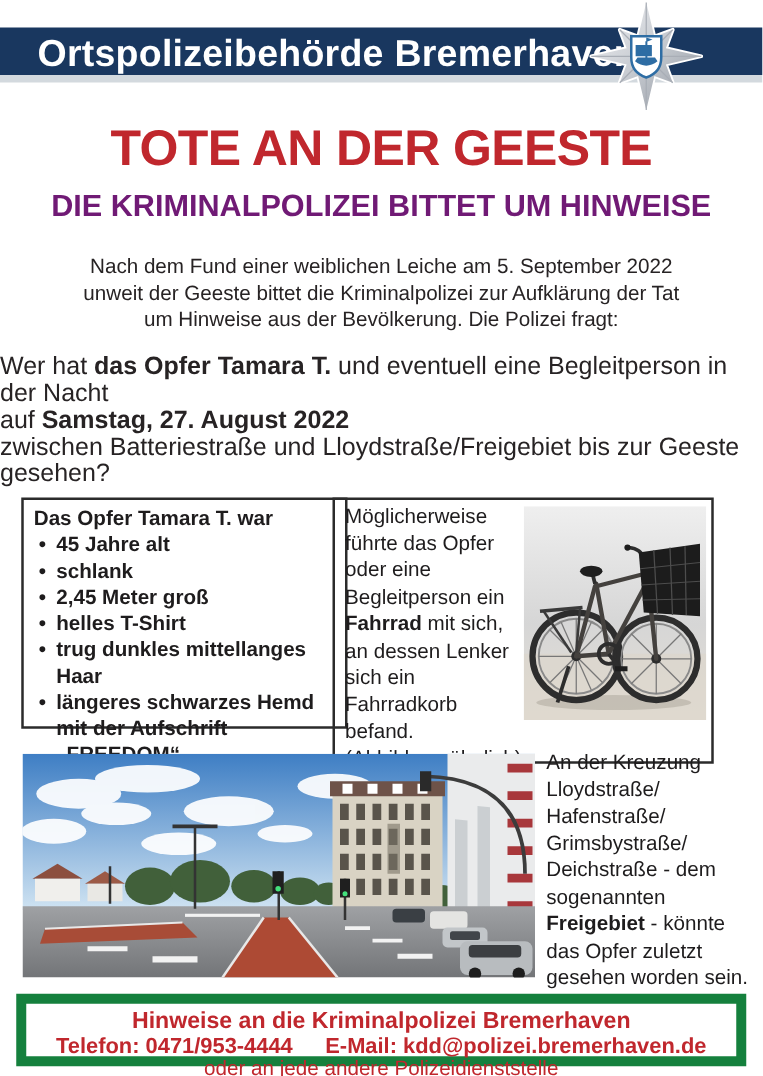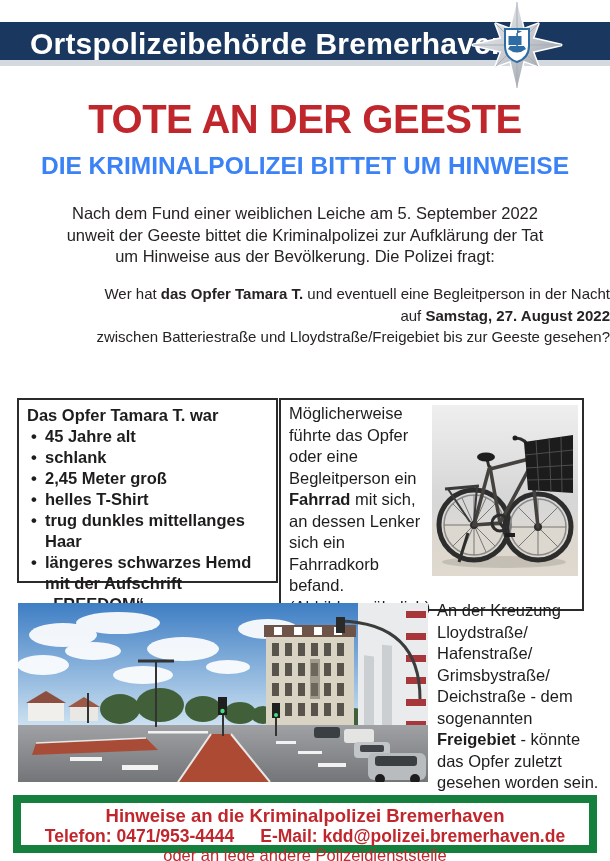--- a/index.html
+++ b/index.html
@@ -5,31 +5,31 @@
   html,body{margin:0;padding:0;background:#ffffff;}
   body{width:610px;height:861px;position:relative;font-family:"Liberation Sans",sans-serif;color:#231f20;overflow:hidden;}
   .abs{position:absolute;}
   
   .topbar{left:0;top:22px;width:610px;height:38px;background:#19375f;}
   .topbar-text{left:30px;top:27px;color:#ffffff;font-weight:bold;font-size:30px;letter-spacing:.2px;white-space:nowrap;}
   .topbar-under{left:0;top:60px;width:610px;height:6px;background:#d3d9de;}
   .star-wrap{left:464px;top:0;width:106px;height:94px;}
   
   .title{left:0;top:97px;width:610px;text-align:center;font-size:40px;font-weight:bold;color:#c0272d;letter-spacing:-.5px;}
-  .subtitle{left:0;top:152px;width:610px;text-align:center;font-size:24.5px;font-weight:bold;color:#3b82f6;}
+  .subtitle{left:0;top:152px;width:610px;text-align:center;font-size:24.5px;font-weight:bold;color:#701a75;}
   
   .intro{left:0;top:203px;width:610px;text-align:center;font-size:16.5px;line-height:21.5px;color:#272324;}
-  .question{left:0;top:283px;width:610px;text-align:right;font-size:15px;line-height:21.5px;color:#272324;}
+  .question{left:0;top:283px;width:610px;text-align:left;font-size:20px;line-height:21.5px;color:#272324;}
   
   .victim-box{left:17px;top:398px;width:261px;height:185px;border:2px solid #2b2b2b;box-sizing:border-box;padding:5px 6px 0 8px;font-weight:bold;font-size:16.5px;line-height:21px;color:#1e1c1d;}
   .victim-box ul{margin:0;padding:0;list-style:none;}
   .victim-box li{padding-left:18px;position:relative;}
   .victim-box li::before{content:"\2022";position:absolute;left:4px;}
   
-  .bike-box{left:279px;top:398px;width:305px;height:213px;border:2px solid #2b2b2b;box-sizing:border-box;}
+  .bike-box{left:266px;top:398px;width:305px;height:213px;border:2px solid #2b2b2b;box-sizing:border-box;}
   .bike-text{position:absolute;left:8px;top:3px;width:148px;font-size:16.5px;line-height:21.5px;color:#1e1c1d;}
   .bike-img{position:absolute;left:151px;top:5px;width:146px;height:171px;}
   
   .street-img{left:18px;top:603px;width:410px;height:179px;}
   .location{left:437px;top:600px;width:168px;font-size:16.5px;line-height:21.5px;color:#1e1c1d;}
   
   .footer-box{left:13px;top:795px;width:584px;height:58px;border:8px solid #15803d;box-sizing:border-box;text-align:center;color:#c0272d;padding-top:2px;}
   .f1{font-size:18.5px;font-weight:bold;line-height:21px;}
   .f2{font-size:17.5px;font-weight:bold;line-height:20px;}
   .f2 .email{margin-left:26px;}

